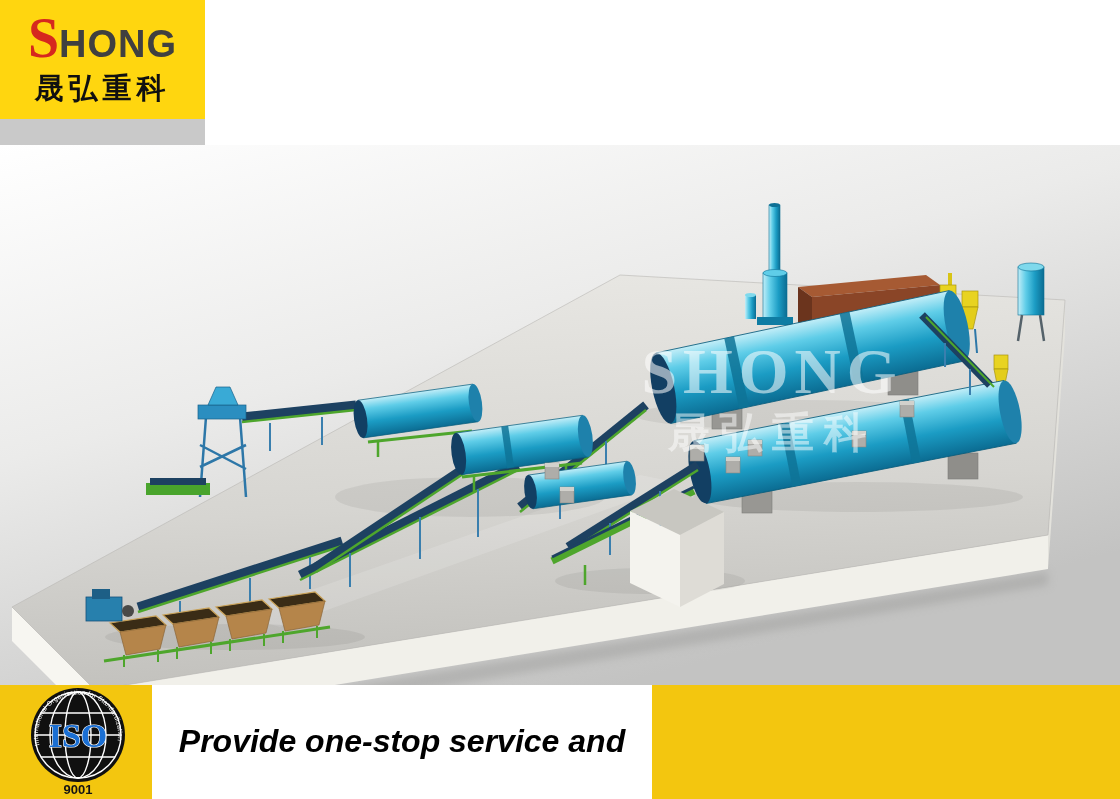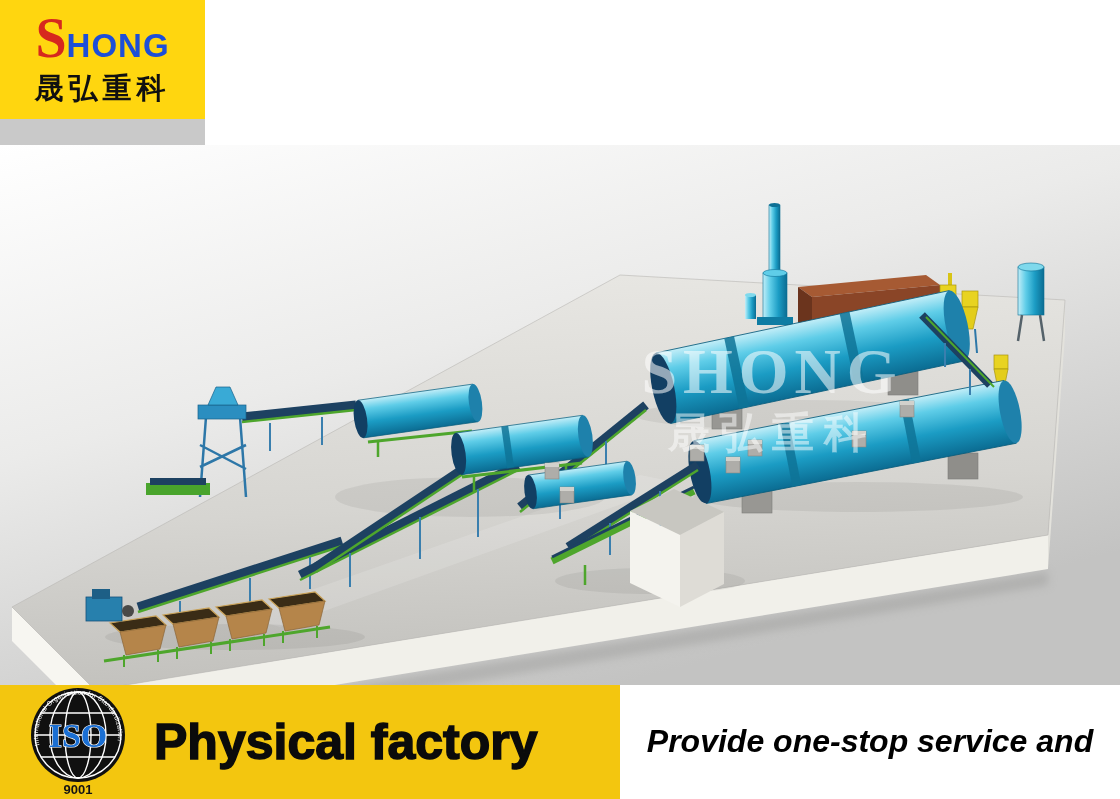--- a/index.html
+++ b/index.html
@@ -7,21 +7,21 @@
   .page { width:1120px; height:799px; position:relative; background:#ffffff; overflow:hidden; margin:0 auto; }
 
   
   .header { position:relative; height:145px; background:#ffffff; }
   .logo-box { position:absolute; left:0; top:0; width:205px; height:119px;
               background:var(--header-yellow,#ffd60f);
               display:flex; flex-direction:column; align-items:center; justify-content:center; gap:3px; }
   .logo-en { line-height:1; font-weight:800; white-space:nowrap; }
   .logo-s { font-family:"Liberation Serif", serif; font-size:56px; font-weight:bold;
             color:var(--accent-red,#d6281e); }
-  .logo-rest { font-size:33px; color:#1d4ed8; letter-spacing:1px; font-weight:800; }
+  .logo-rest { font-size:38px; color:#404040; letter-spacing:1px; font-weight:800; }
   .logo-cn { font-size:29px; font-weight:700; letter-spacing:5px; color:#101010;
              font-family:"DejaVu Sans", sans-serif; }
   .logo-strip { position:absolute; left:0; top:119px; width:205px; height:26px; background:#c9c9c9; }
   .title-wrap { position:absolute; left:205px; right:0; top:0; height:145px;
                 display:flex; align-items:center; justify-content:center; }
   .page-title { font-family:"Liberation Serif", serif; font-size:44px; font-weight:600;
                 color:#0d0d0d; letter-spacing:1px; white-space:nowrap; }
 
   
   .scene { position:relative; height:540px; }
@@ -323,19 +323,18 @@
           <line x1="37" y1="28" x2="111" y2="28"></line>
           <line x1="31" y1="50" x2="117" y2="50"></line>
           <line x1="37" y1="72" x2="111" y2="72"></line>
         </g>
         <path id="isoArc" d="M36,62 A40,40 0 1 1 112,62" fill="none"></path>
         <text font-size="6.6" fill="#ffffff" letter-spacing="0.2"><textPath href="#isoArc" startOffset="2">International Organization for Standardization</textPath></text>
         <text x="74" y="62" text-anchor="middle" font-family="'Liberation Serif',serif" font-size="34" font-weight="bold" fill="#1a6fd4" stroke="#ffffff" stroke-width="1.2" paint-order="stroke">ISO</text>
         <text x="74" y="109" text-anchor="middle" font-size="13" font-weight="bold" fill="#141414">9001</text>
       </svg>
     </div>
-    <div class="headline">Physical factory</div>
     <div class="tagline-panel">
       <div class="tagline">Provide one-stop service and</div>
     </div>
   </footer>
 
 </div>
 
 </body></html>

